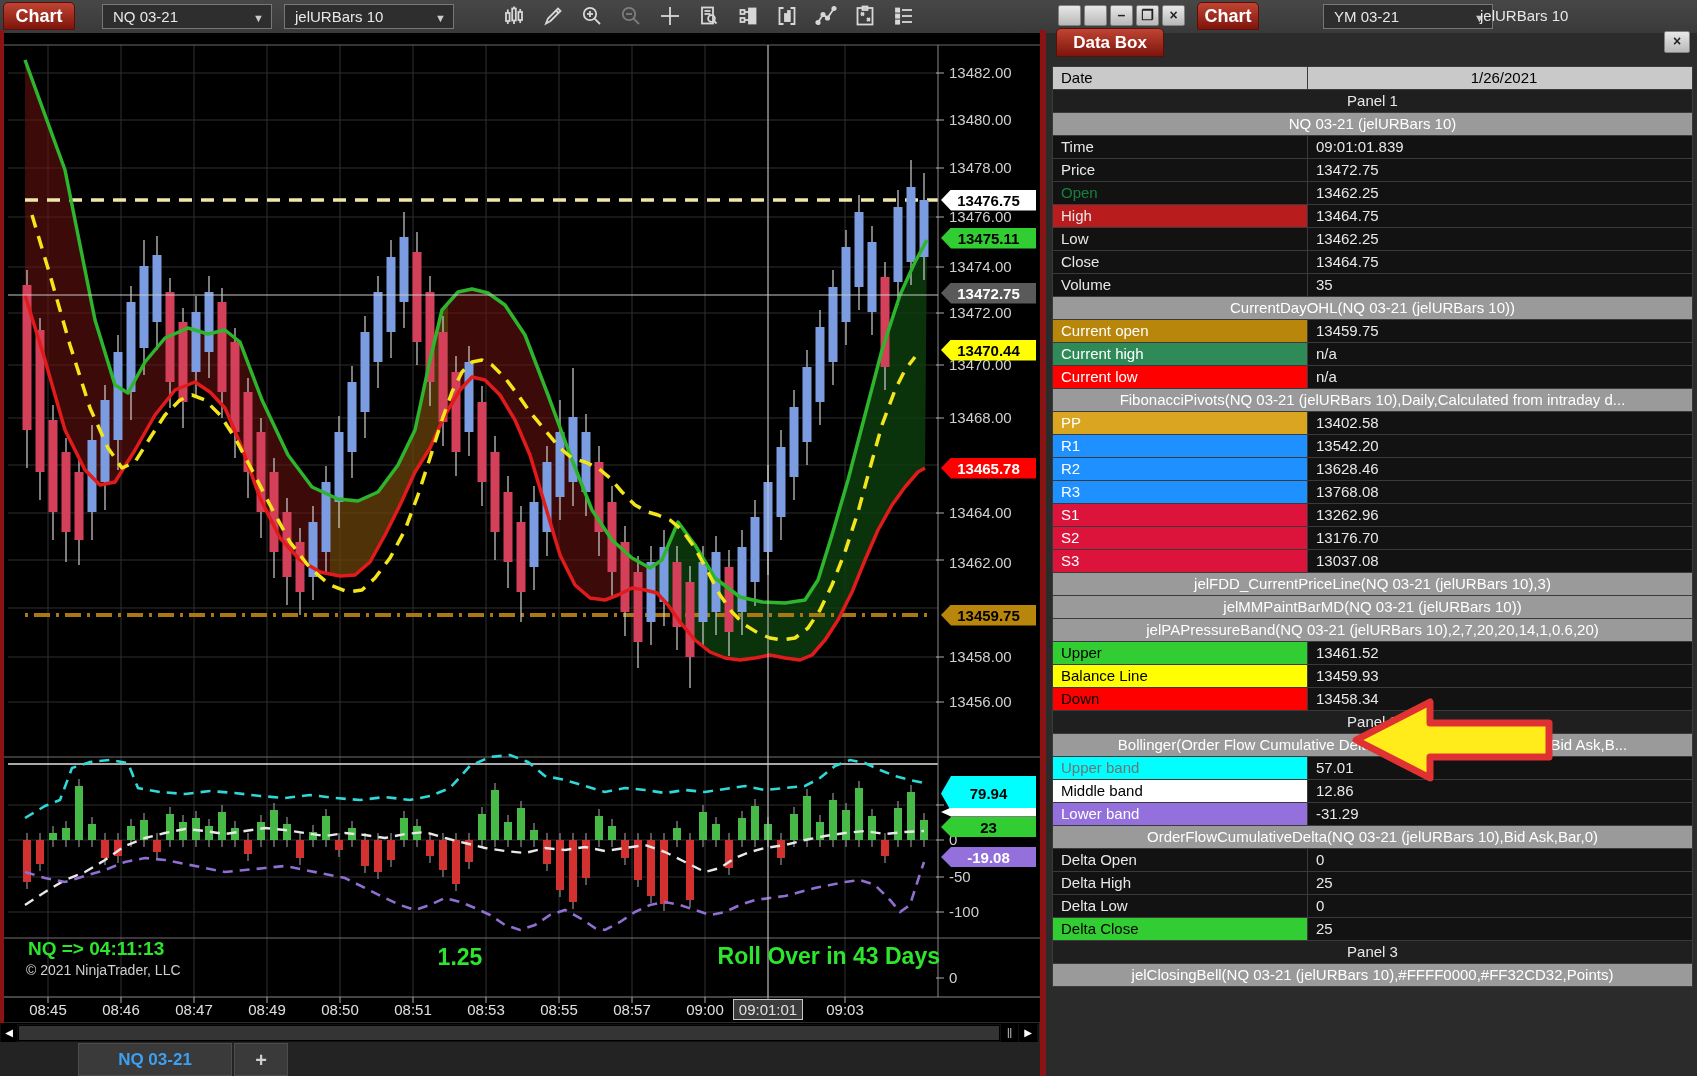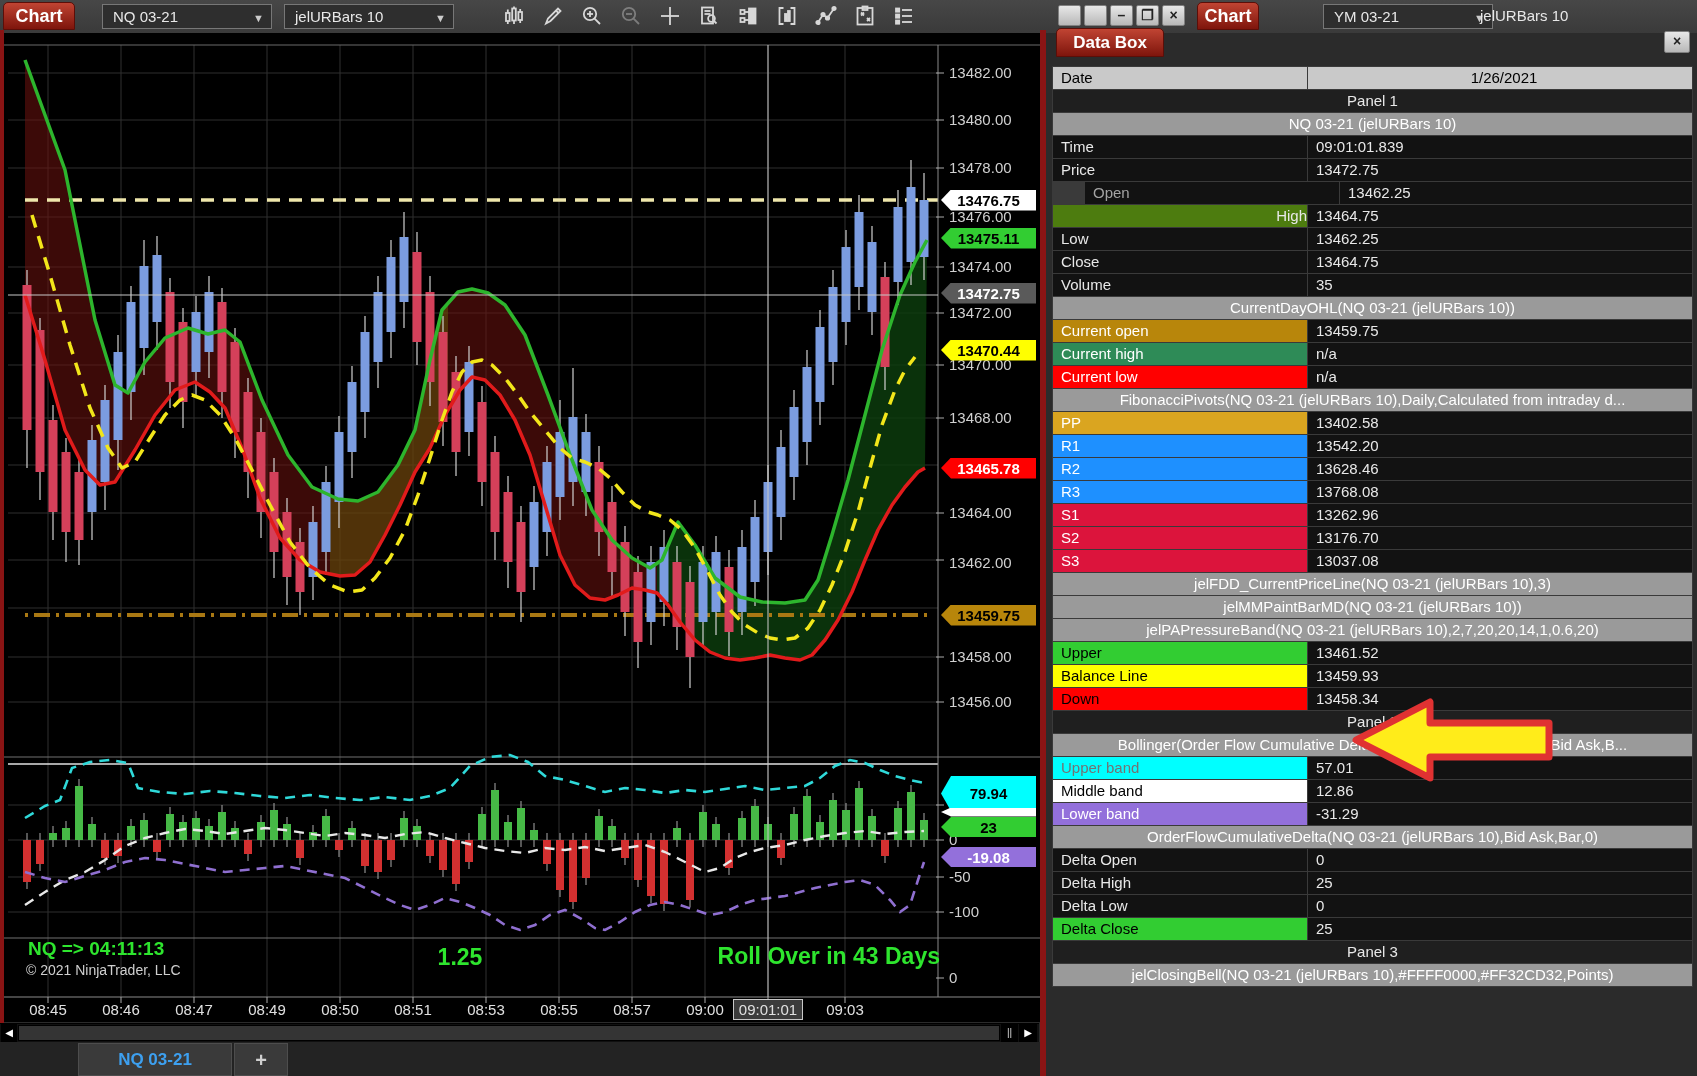--- a/index.html
+++ b/index.html
@@ -619,25 +619,25 @@
       </div>
       <div class="dbx-row">
         <div class="dbx-label" style="background: rgb(18, 18, 18); color: rgb(232, 232, 232);">Time</div>
         <div class="dbx-value">09:01:01.839</div>
       </div>
       <div class="dbx-row">
         <div class="dbx-label" style="background: rgb(18, 18, 18); color: rgb(232, 232, 232);">Price</div>
         <div class="dbx-value">13472.75</div>
       </div>
       <div class="dbx-row">
-        <div class="dbx-label" style="background: rgb(18, 18, 18); color: #a3a3a3; margin-left: 32px;">Open</div>
+        <div class="dbx-label" style="background: rgb(18, 18, 18); color: #15803d;">Open</div>
         <div class="dbx-value">13462.25</div>
       </div>
       <div class="dbx-row">
-        <div class="dbx-label" style="background: #4d7c0f; color: rgb(232, 232, 232); text-align: right;">High</div>
+        <div class="dbx-label" style="background: #b91c1c; color: rgb(232, 232, 232);">High</div>
         <div class="dbx-value">13464.75</div>
       </div>
       <div class="dbx-row">
         <div class="dbx-label" style="background: rgb(18, 18, 18); color: rgb(232, 232, 232);">Low</div>
         <div class="dbx-value">13462.25</div>
       </div>
       <div class="dbx-row">
         <div class="dbx-label" style="background: rgb(18, 18, 18); color: rgb(232, 232, 232);">Close</div>
         <div class="dbx-value">13464.75</div>
       </div>

